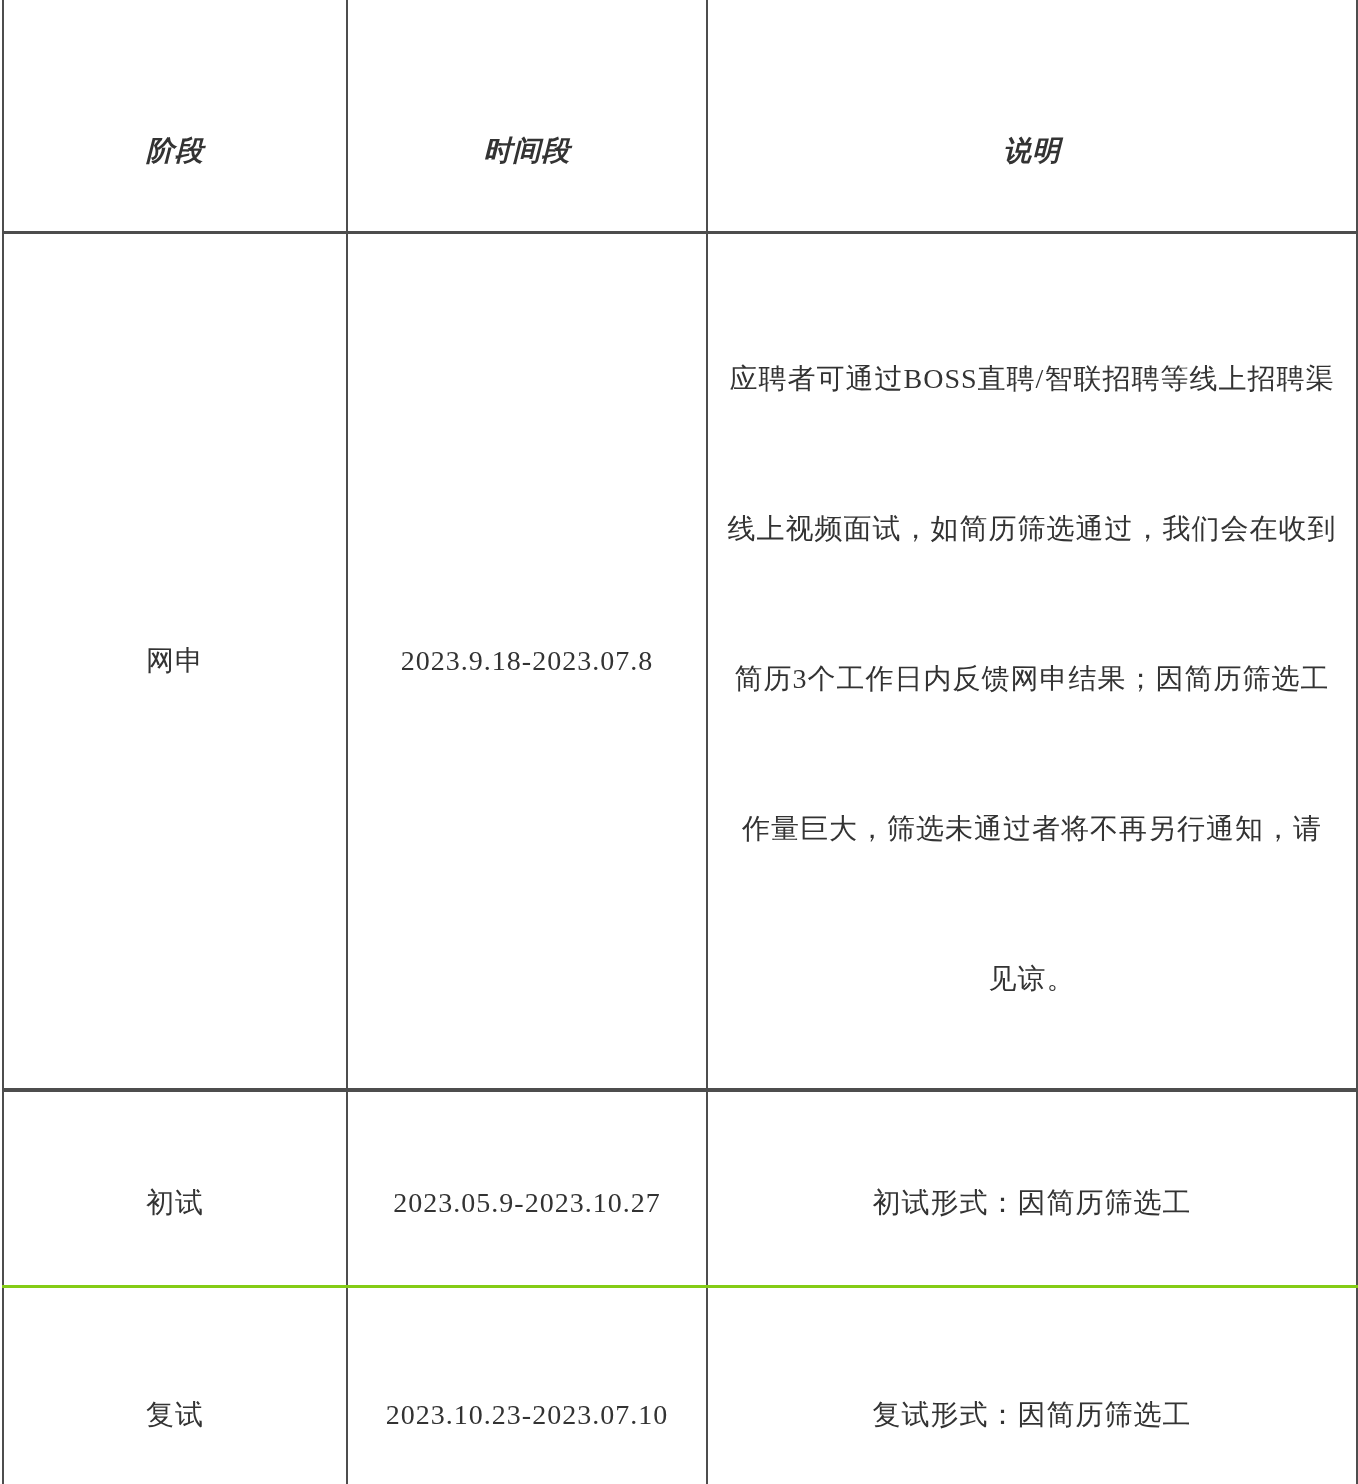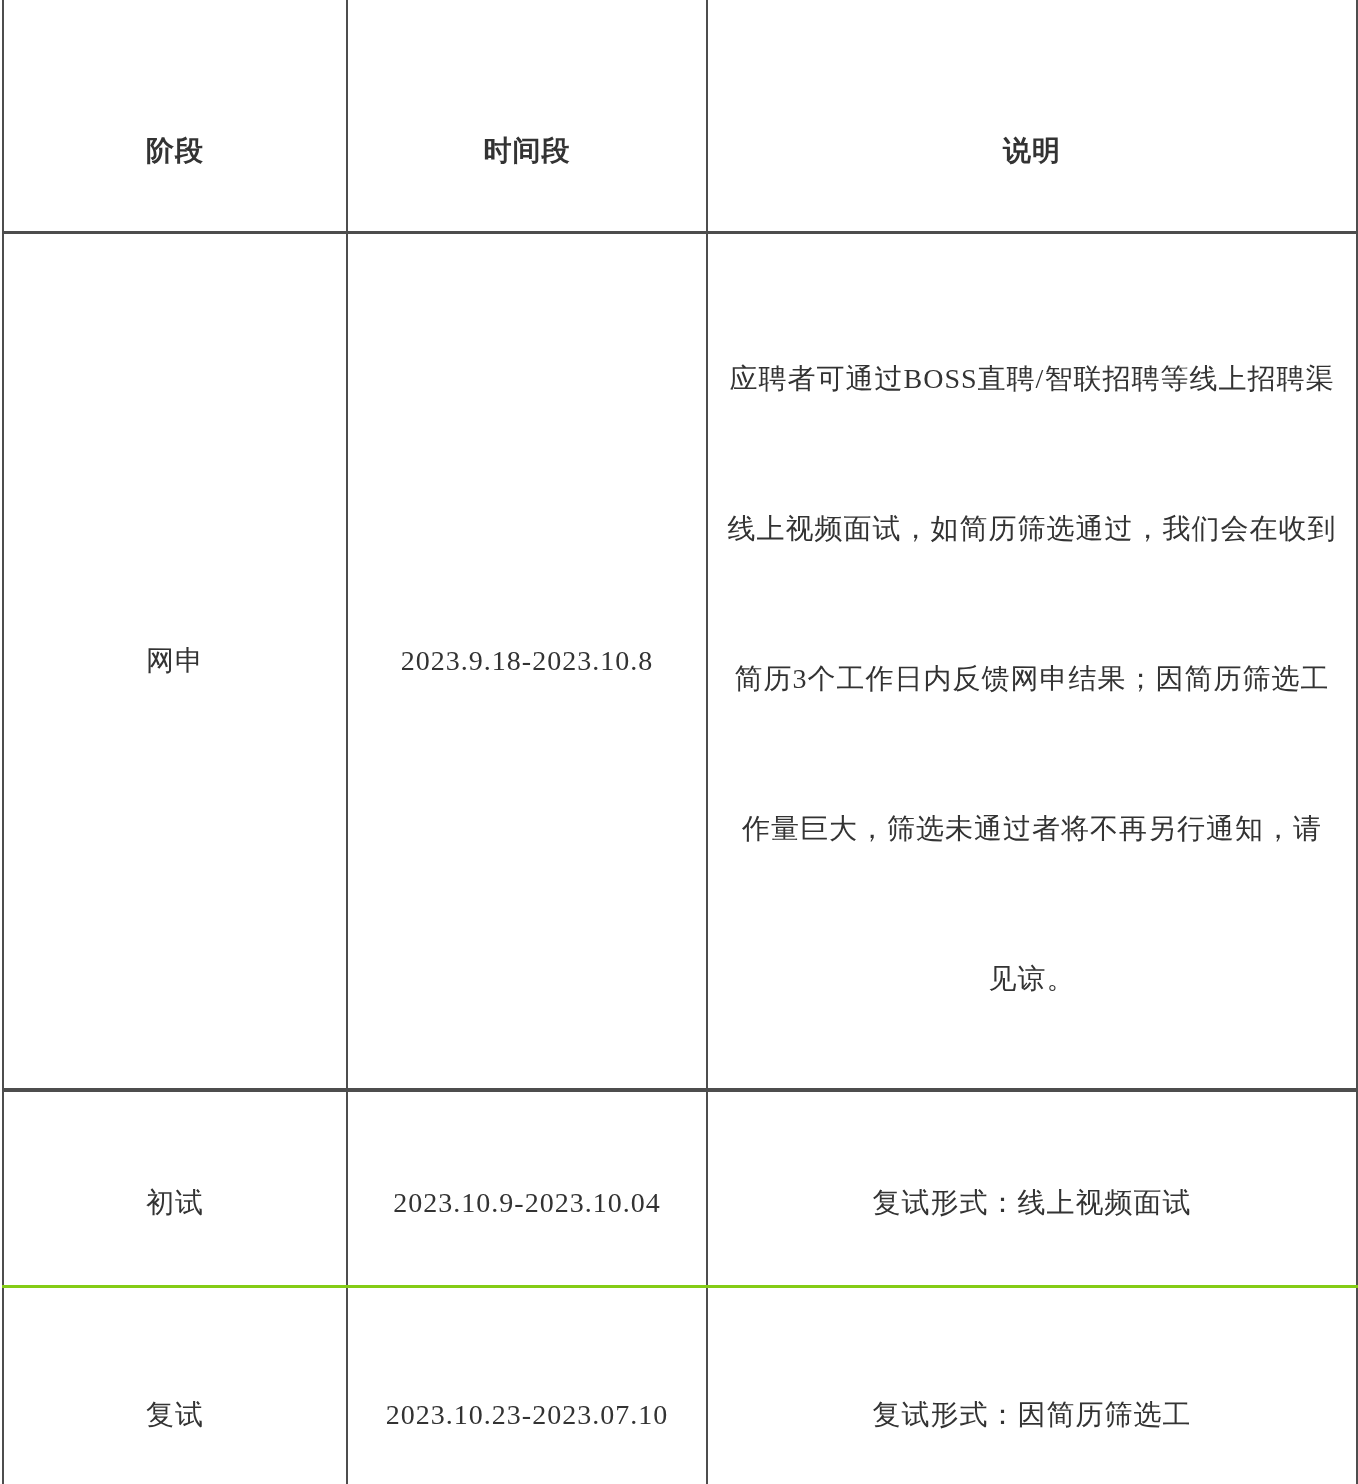--- a/index.html
+++ b/index.html
@@ -32,20 +32,21 @@
     padding: 0;
     overflow: hidden;
   }
   
   tr.row-header td {
     height: 161px;
     border-top: none;
     border-bottom: 3px solid #4d4d4d;
     padding-top: 70px;
     font-weight: bold;
+    font-style: italic;
   }
   
   tr.row-apply td {
     height: 818px;
     border-bottom: 4px solid #4d4d4d;
   }
   tr.row-apply td.description-cell {
     white-space: pre-line;
     line-height: 150px;
     padding: 36px 10px 0 10px;
@@ -79,31 +80,31 @@
       <col style="width:650px">
     </colgroup>
     <tbody>
       <tr class="row-header">
         <td>阶段</td>
         <td>时间段</td>
         <td>说明</td>
       </tr>
       <tr class="row-apply">
         <td class="stage-cell">网申</td>
-        <td class="period-cell">2023.9.18-2023.10.8</td>
+        <td class="period-cell">2023.9.18-2023.07.8</td>
         <td class="description-cell">应聘者可通过BOSS直聘/智联招聘等线上招聘渠
 线上视频面试，如简历筛选通过，我们会在收到
 简历3个工作日内反馈网申结果；因简历筛选工
 作量巨大，筛选未通过者将不再另行通知，请
 见谅。</td>
       </tr>
       <tr class="row-first">
         <td class="stage-cell">初试</td>
-        <td class="period-cell">2023.10.9-2023.10.04</td>
-        <td class="description-cell">复试形式：线上视频面试</td>
+        <td class="period-cell">2023.05.9-2023.10.27</td>
+        <td class="description-cell">初试形式：因简历筛选工</td>
       </tr>
       <tr class="row-second">
         <td class="stage-cell">复试</td>
         <td class="period-cell">2023.10.23-2023.07.10</td>
         <td class="description-cell">复试形式：因简历筛选工</td>
       </tr>
       <tr class="row-final">
         <td class="stage-cell">终试</td>
         <td class="period-cell">2023.11.13-2023.11.24</td>
         <td class="description-cell">终试形式：线下笔试+面试</td>

